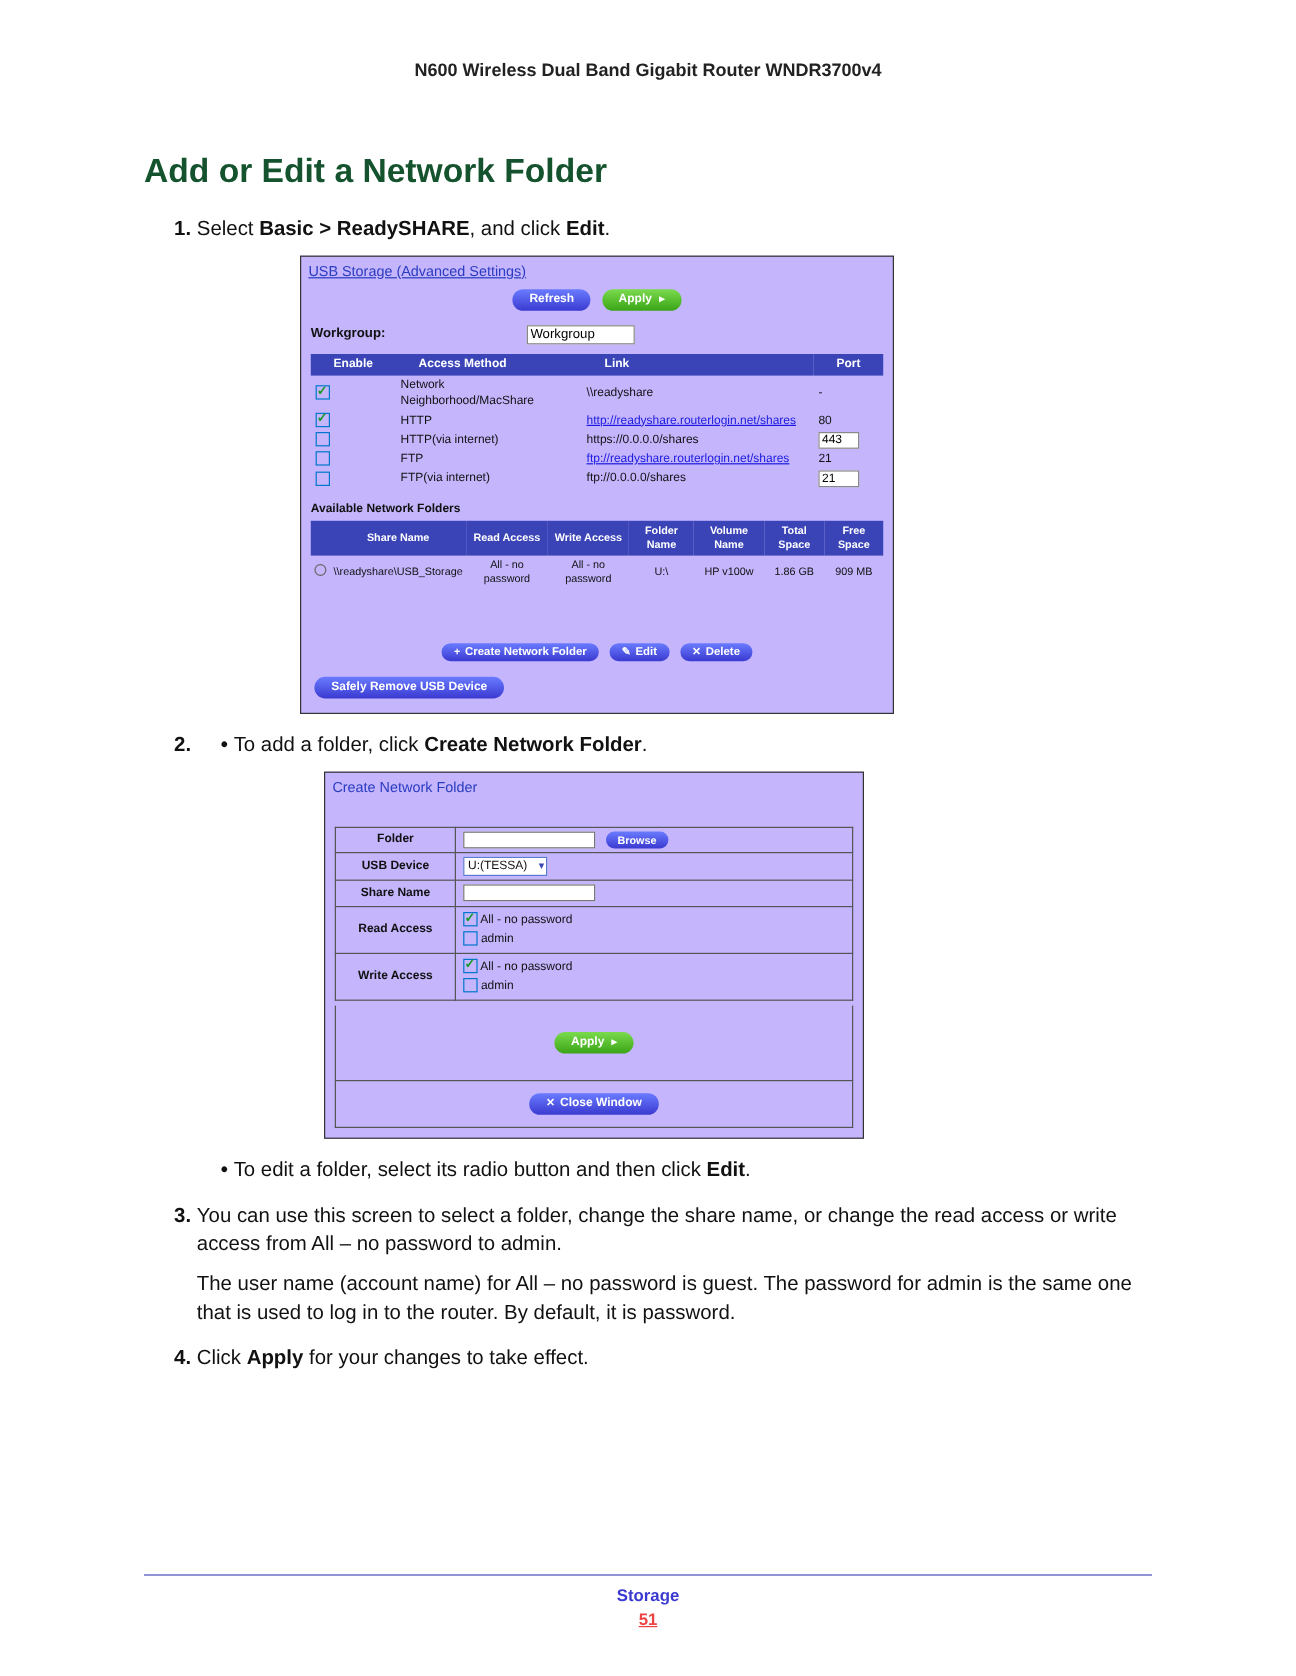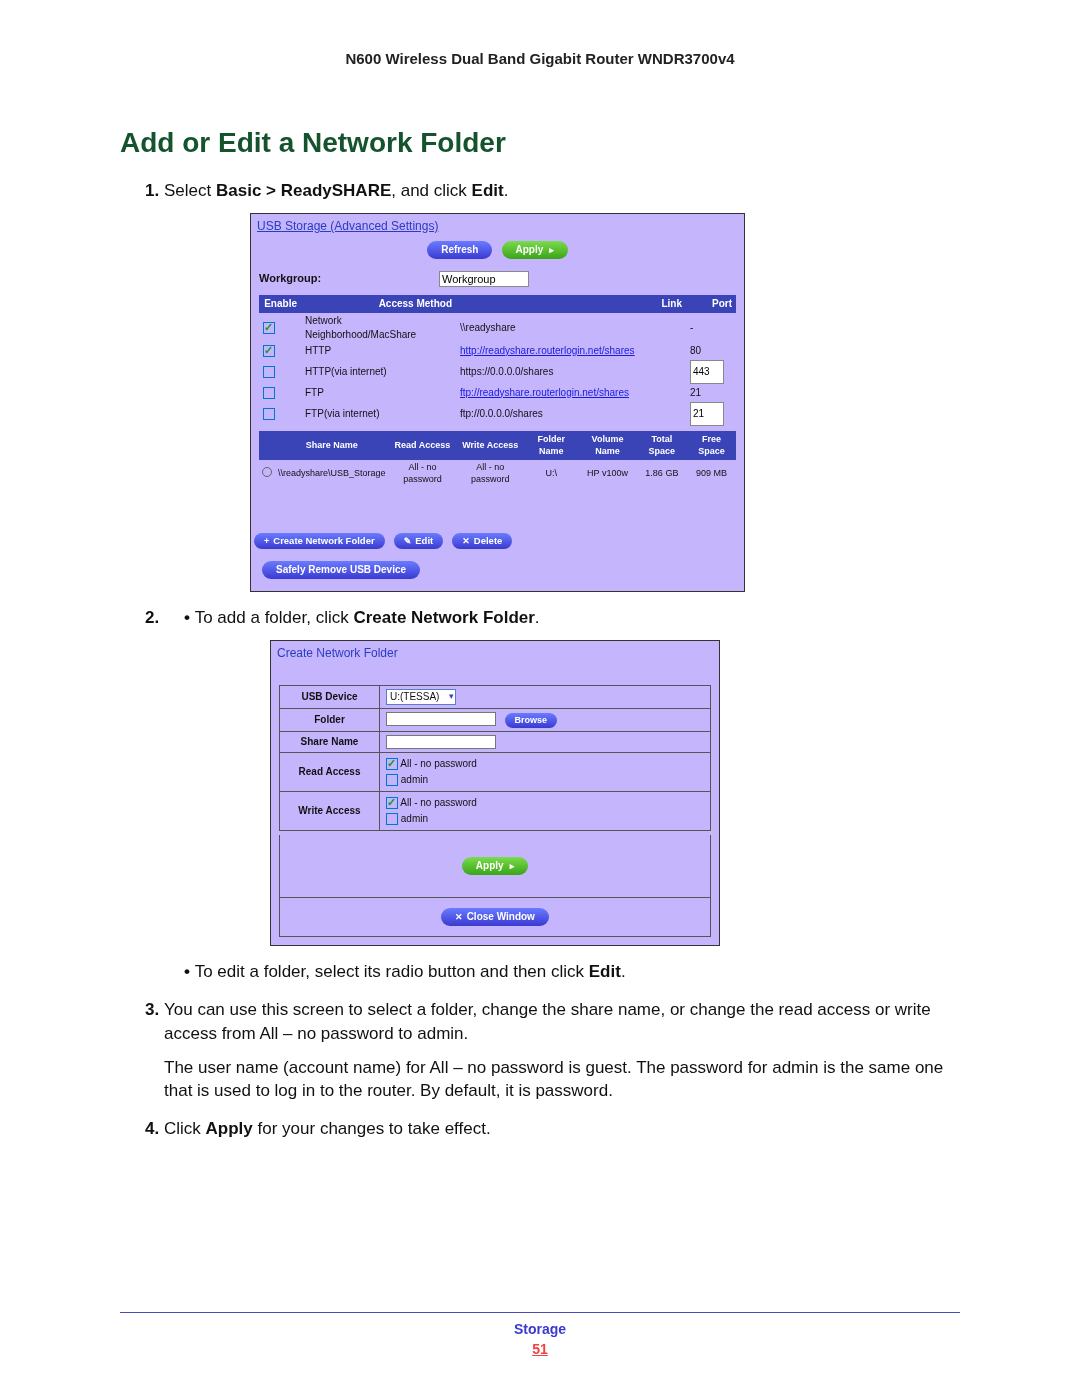--- a/index.html
+++ b/index.html
@@ -137,31 +137,31 @@
   
   table.acc {
     width: calc(100% - 16px);
     margin: 6px 8px 4px 8px;
     border-collapse: collapse;
     font-size: 10px;
   }
   table.acc th {
     background: #3a44b7;
     color: #fff;
-    text-align: right;
-    padding: 2px 4px;
+    text-align: left;
+    padding: 2px 19px;
     font-weight: bold;
   }
   table.acc td {
     padding: 1px 4px;
     vertical-align: middle;
   }
   table.acc a { color: #1a1ae0; text-decoration: underline; cursor: pointer; }
   .portbox {
-    width: 34px; height: 24px; font-size: 10px; border:1px solid #888; padding:0 2px;
+    width: 34px; height: 14px; font-size: 10px; border:1px solid #888; padding:0 2px;
   }
   .chk {
     width: 12px; height: 12px; border: 1px solid #0077cc; display:inline-block; vertical-align:middle;
     position: relative;
   }
   .chk.on::after {
     content: "✓";
     position: absolute; left: 0; top: -3px; font-size: 11px; color: #1a9b28; font-weight:bold;
   }
 
@@ -183,21 +183,21 @@
     font-weight: bold;
   }
   table.folders td {
     padding: 1px 3px; text-align: center;
   }
   .radio {
     width: 10px; height: 10px; border:1px solid #666; border-radius:50%; display:inline-block;
   }
 
   .action-row {
-    text-align: left;
+    text-align: center;
     padding: 2px 0 4px 0;
     margin-top: 44px;
   }
   .action-row .pill-btn { padding: 1px 10px; font-size: 9.5px; }
 
   .safe-row { padding: 8px 0 12px 8px; }
 
   
   table.form2 {
     border-collapse: collapse;
@@ -307,20 +307,21 @@
             </tr>
             <tr>
               <td><span class="chk"></span></td>
               <td>FTP(via internet)</td>
               <td>ftp://0.0.0.0/shares</td>
               <td><input class="portbox" value="21" style=""></td>
             </tr>
           </tbody>
         </table>
 
+        <div class="sub-label">Available Network Folders</div>
         <table class="folders">
           <thead>
             <tr>
               <th style="width:14px"></th>
               <th>Share Name</th>
               <th>Read Access</th>
               <th>Write Access</th>
               <th>Folder Name</th>
               <th>Volume Name</th>
               <th>Total Space</th>
@@ -364,29 +365,29 @@
         <li>
           <span>To add a folder, click </span><span class="b">Create Network Folder</span><span>.</span>
 
           
           <div class="shot shot2">
             <div class="shot-title" style="text-decoration:none">Create Network Folder</div>
 
             <table class="form2">
               <tbody>
                   <tr>
-                <td class="lbl">USB Device</td>
-                <td><span class="sel">U:(TESSA)</span></td>
-              </tr>
-              <tr>
                 <td class="lbl">Folder</td>
                 <td>
                   <input class="txt2" value="" style="">
                   &nbsp;<span class="pill-btn blue-btn" style="font-size:9px;padding:1px 10px">Browse</span>
                 </td>
+              </tr>
+              <tr>
+                <td class="lbl">USB Device</td>
+                <td><span class="sel">U:(TESSA)</span></td>
               </tr>
               <tr>
                 <td class="lbl">Share Name</td>
                 <td><input class="txt2" value="" style=""></td>
               </tr>
               <tr>
                 <td class="lbl">Read Access</td>
                 <td>
                   <span class="chk-line"><span class="chk on"></span> <span>All - no password</span></span>
                   <span class="chk-line"><span class="chk"></span> <span>admin</span></span>

